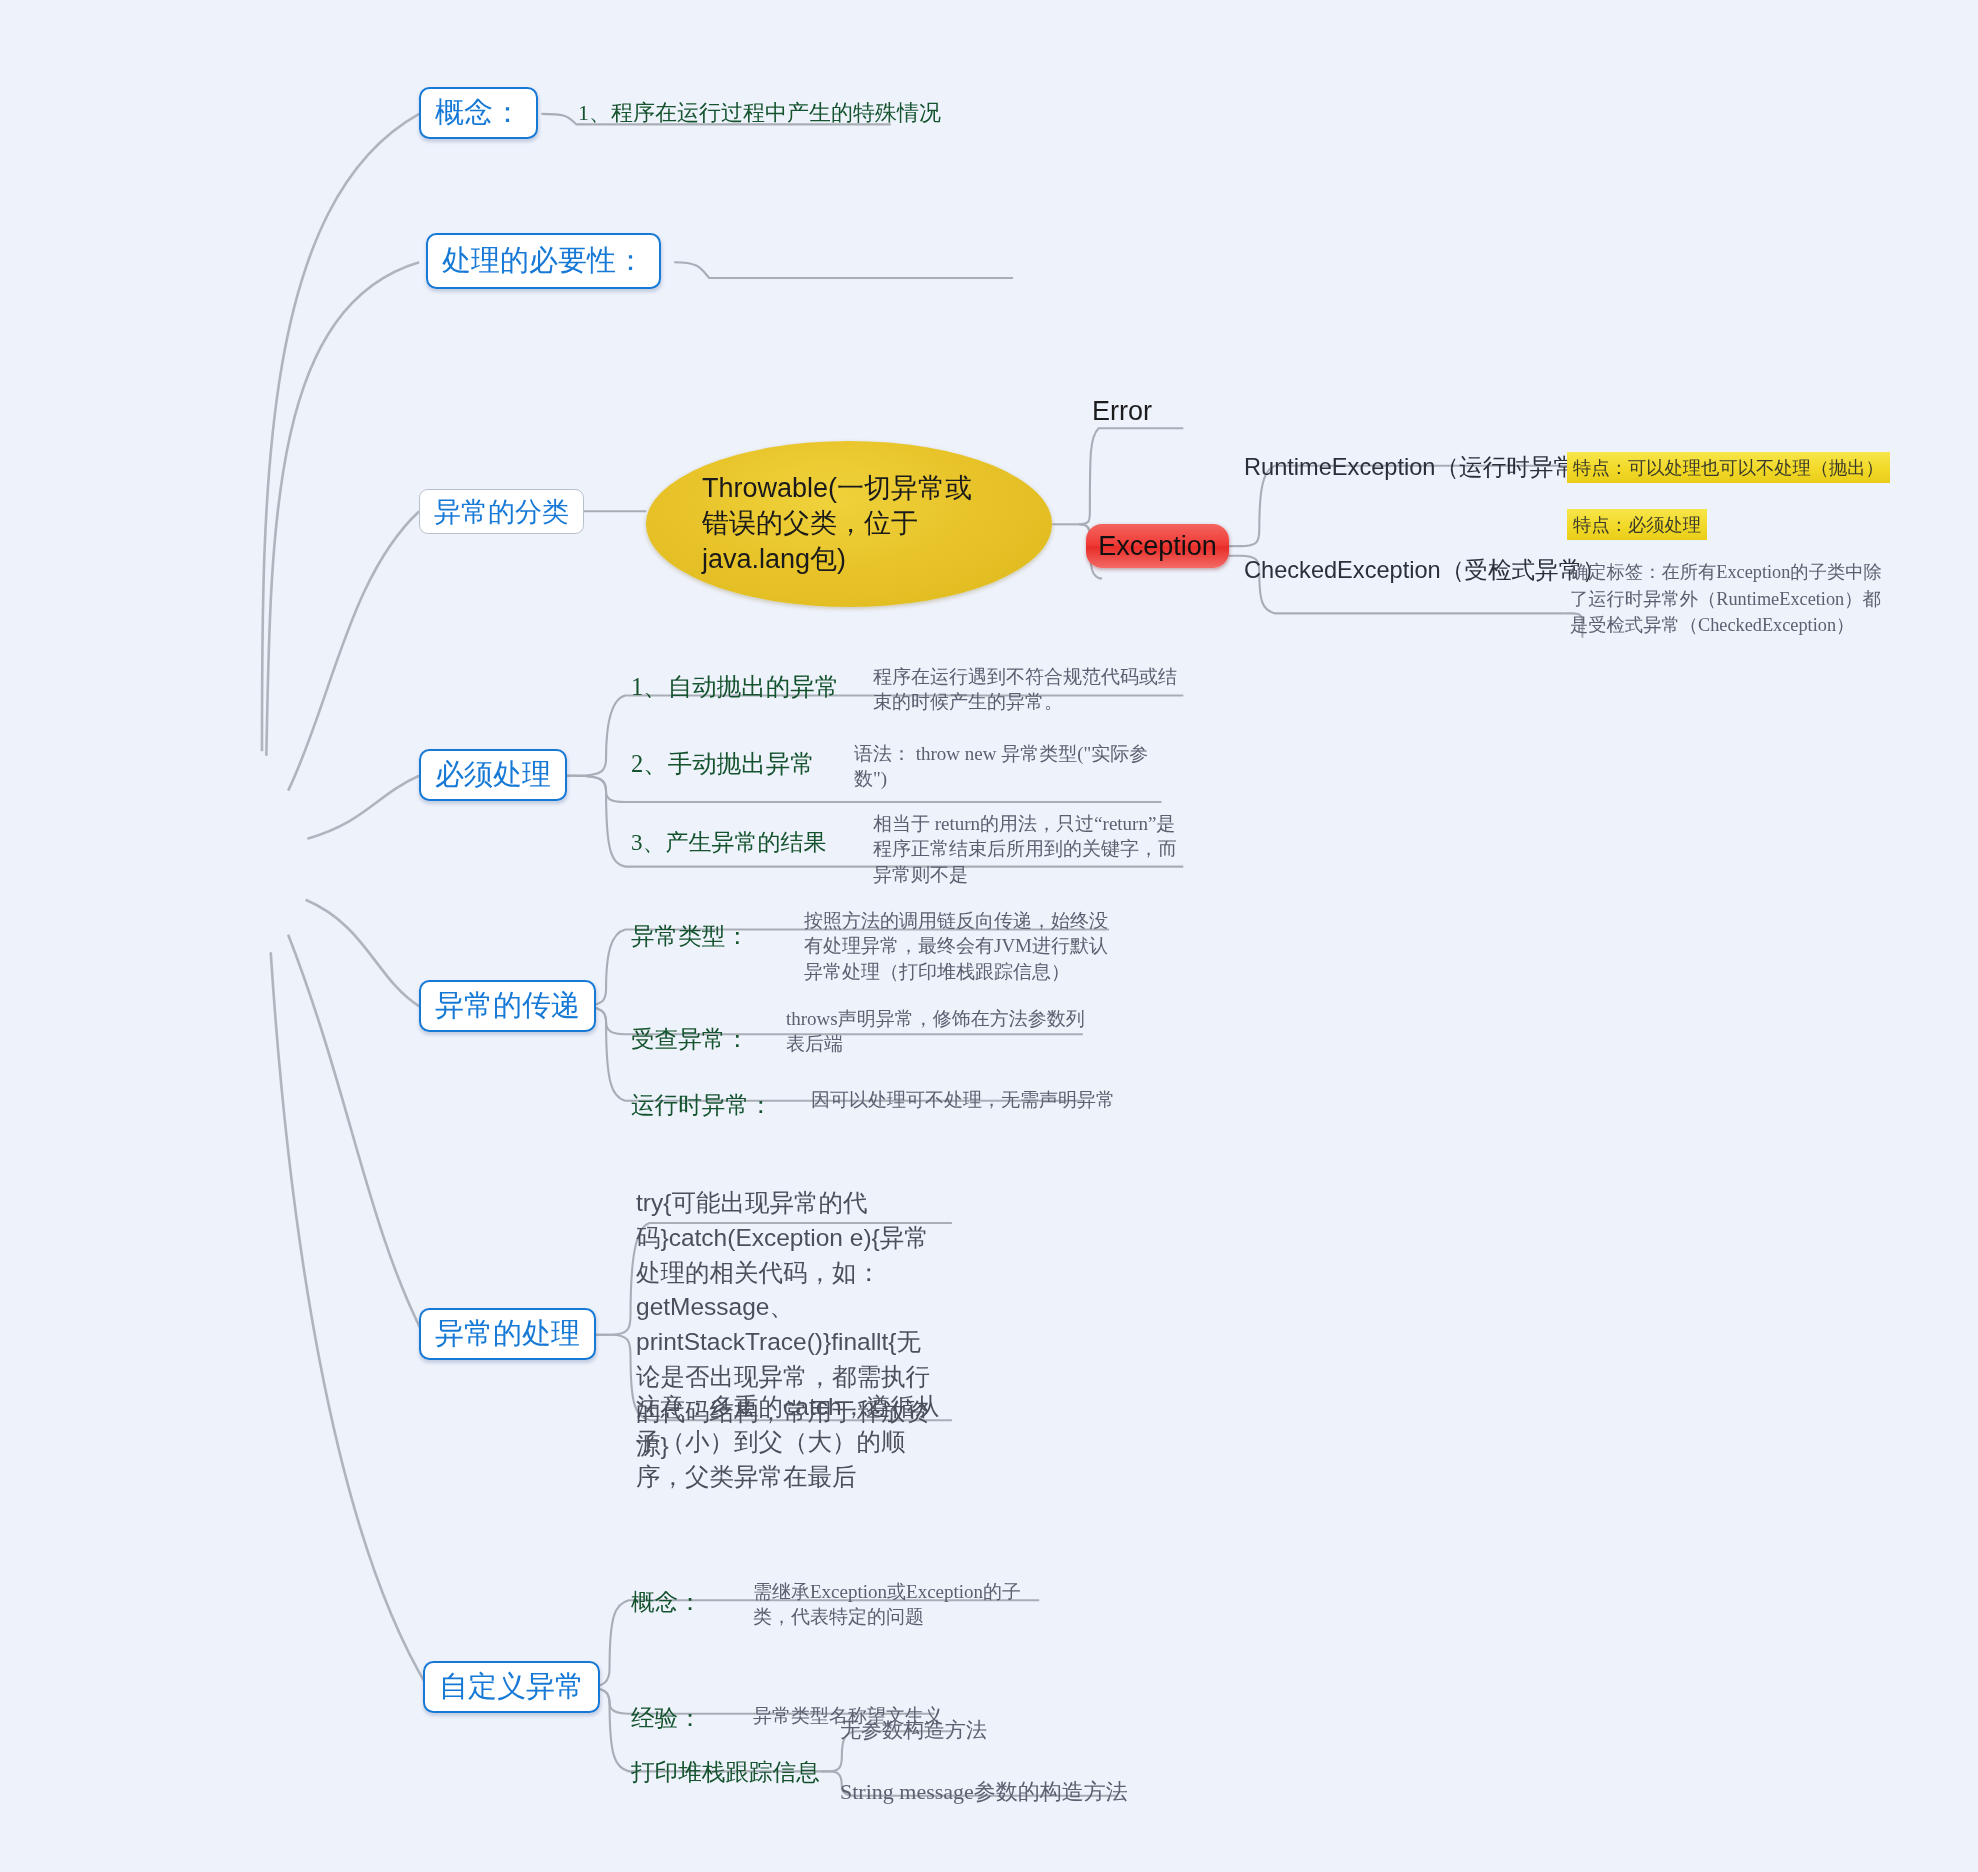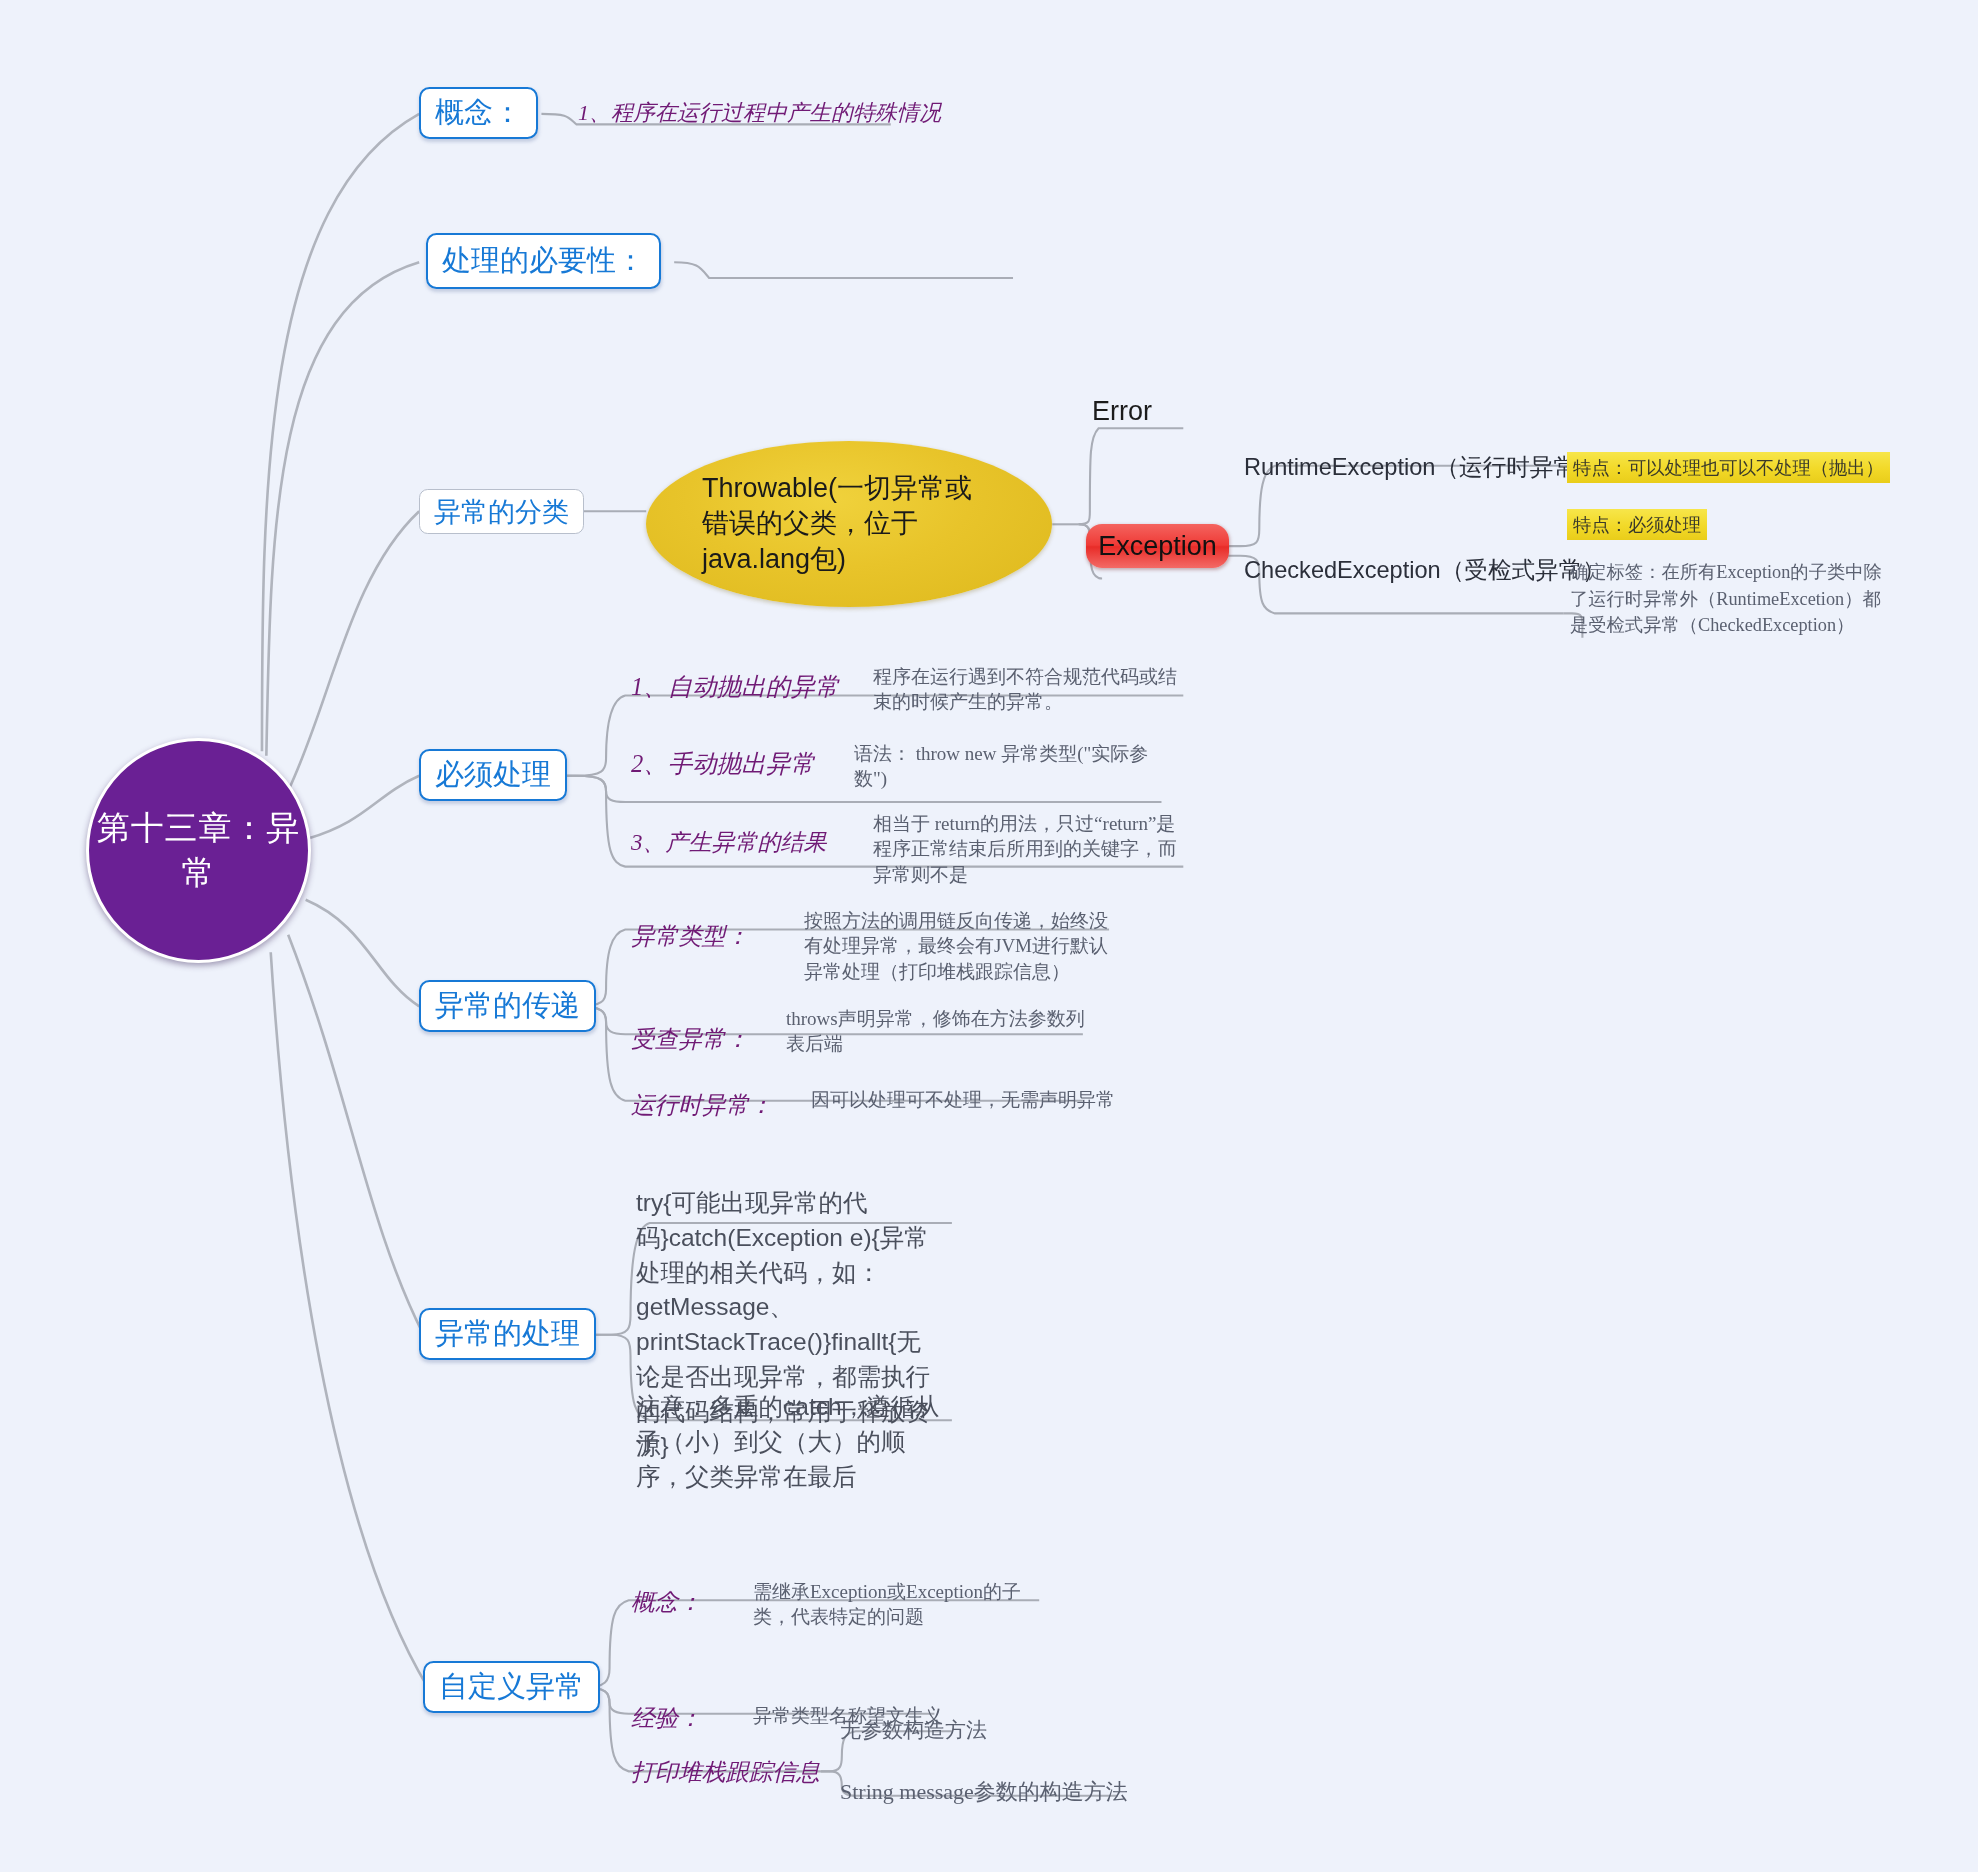--- a/index.html
+++ b/index.html
@@ -84,21 +84,21 @@
   
   .leaf {
     position: absolute;
     color: #4a4f5c;
     line-height: 1.34;
     font-family: "Liberation Serif", "DejaVu Serif", serif;
   }
   .leaf.sans { font-family: "Liberation Sans", "DejaVu Sans", sans-serif; }
 
   
-  .s-sub   { font-size: 23.6px; color: #701a75; font-style: italic; }
+  .s-sub   { font-size: 23.6px; color: #14532d; }
   .s-desc  { font-size: 19px; color: #5a6070; }
   .s-desc2 { font-size: 20px; color: #5a6070; }
   .s-cls   { font-size: 23.6px; color: #2b2f3a; }
   .s-err   { font-size: 27px; color: #1c1c1c; }
 
   
   .hl {
     position: absolute;
     font-size: 18.3px;
     color: #3a3a2a;
@@ -164,23 +164,20 @@
 
       <path d="M620,1932 L668,1932 C694,1932 698,1924 698,1910 C698,1850 704,1836 720,1832 L1190,1832"></path>
       <path d="M620,1932 L668,1932 C694,1932 698,1938 698,1950 C698,1958 704,1962 720,1962 L1070,1962"></path>
       <path d="M620,1932 L668,1932 C694,1932 698,1938 698,1950 C698,2010 704,2024 720,2028 L940,2028"></path>
 
       <path d="M940,2028 L950,2028 C962,2028 964,2022 964,2010 C964,1990 968,1984 980,1982 L1090,1982"></path>
       <path d="M940,2028 L950,2028 C962,2028 964,2034 964,2046 C964,2052 968,2056 980,2056 L1280,2056"></path>
     </g>
   </svg>
 
-  <div class="root-node">
-    <span>第十三章：异常</span>
-  </div>
 
   <div class="branch-box" style="left:419px; top:87px; height:52px;">
     <span>概念：</span>
   </div>
   <div class="leaf s-sub" style="left:578px; top:98px; width:367px; font-size:22px;">1、程序在运行过程中产生的特殊情况</div>
 
   <div class="branch-box" style="left:426px; top:233px; height:56px;">
     <span>处理的必要性：</span>
   </div>
 

